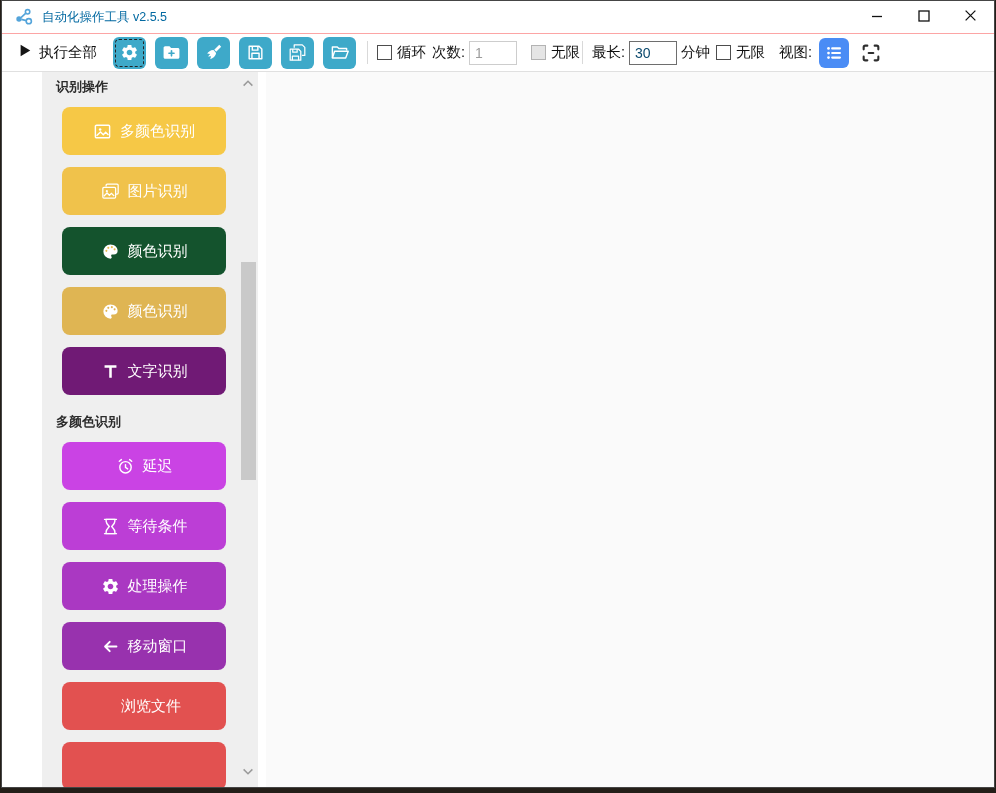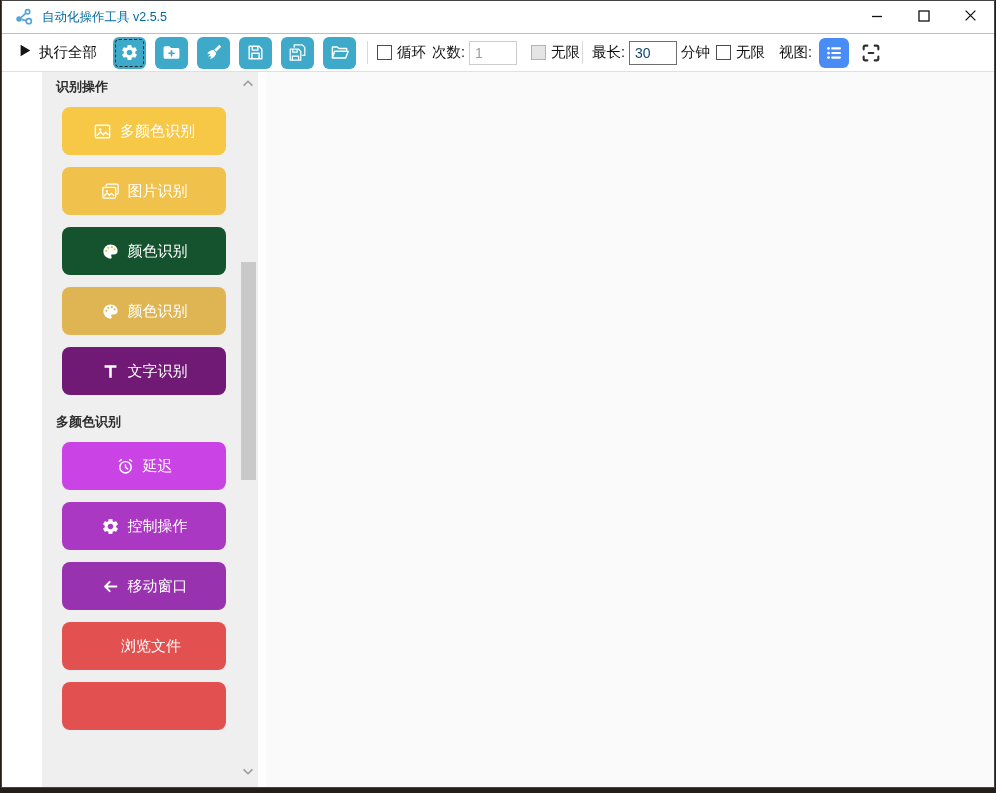--- a/index.html
+++ b/index.html
@@ -324,27 +324,36 @@
             <div class="sd-btn" style="background: rgb(202, 67, 228);">
               <span>
                 <svg viewBox="0 0 24 24" fill="none" stroke="#fff" stroke-width="1.8" stroke-linecap="round">
                   <circle cx="12" cy="13" r="7.2"></circle>
                   <path d="M12 9.7V13l2.7 2"></path>
                   <path d="M4.2 5.4l2.6-2.1M19.8 5.4l-2.6-2.1"></path>
                 </svg>
               </span>
               <span>延迟</span>
             </div>
+            <div class="sd-btn" style="background: rgb(188, 62, 214);">
+              <span>
+                <svg viewBox="0 0 24 24" fill="none" stroke="#fff" stroke-width="1.8" stroke-linejoin="round">
+                  <path d="M6.5 3h11v2.3c0 2.6-2.2 4.6-4 6.7 1.8 2.1 4 4.1 4 6.7V21h-11v-2.3c0-2.6 2.2-4.6 4-6.7-1.8-2.1-4-4.1-4-6.7z"></path>
+                  <path d="M4.5 3h15M4.5 21h15" stroke-linecap="round"></path>
+                </svg>
+              </span>
+              <span>等待条件</span>
+            </div>
             <div class="sd-btn" style="background: rgb(170, 56, 194);">
               <span>
                 <svg viewBox="0 0 24 24" fill="#fff">
                   <path d="M19.14 12.94c.04-.3.06-.61.06-.94s-.02-.64-.07-.94l2.03-1.58c.18-.14.23-.41.12-.61l-1.92-3.32c-.12-.22-.37-.29-.59-.22l-2.39.96c-.5-.38-1.03-.7-1.62-.94l-.36-2.54c-.04-.24-.24-.41-.48-.41h-3.84c-.24 0-.43.17-.47.41l-.36 2.54c-.59.24-1.13.57-1.62.94l-2.39-.96c-.22-.08-.47 0-.59.22L2.74 8.87c-.12.21-.08.47.12.61l2.03 1.58c-.05.3-.09.63-.09.94s.02.64.07.94l-2.03 1.58c-.18.14-.23.41-.12.61l1.92 3.32c.12.22.37.29.59.22l2.39-.96c.5.38 1.03.7 1.62.94l.36 2.54c.05.24.24.41.48.41h3.84c.24 0 .44-.17.47-.41l.36-2.54c.59-.24 1.13-.56 1.62-.94l2.39.96c.22.08.47 0 .59-.22l1.92-3.32c.12-.22.07-.47-.12-.61l-2.01-1.58zM12 15.6c-1.98 0-3.6-1.62-3.6-3.6s1.62-3.6 3.6-3.6 3.6 1.62 3.6 3.6-1.62 3.6-3.6 3.6z"></path>
                 </svg>
               </span>
-              <span>控制操作</span>
+              <span>处理操作</span>
             </div>
             <div class="sd-btn" style="background: rgb(152, 50, 174); align-items: center;">
               <span>
                 <svg viewBox="0 0 24 24" fill="none" stroke="#fff" stroke-width="2.5" stroke-linecap="round" stroke-linejoin="round">
                   <path d="M19.5 12H5.5M11 6.2L5.2 12l5.8 5.8"></path>
                 </svg>
               </span>
               <span>移动窗口</span>
             </div>
           </div>

